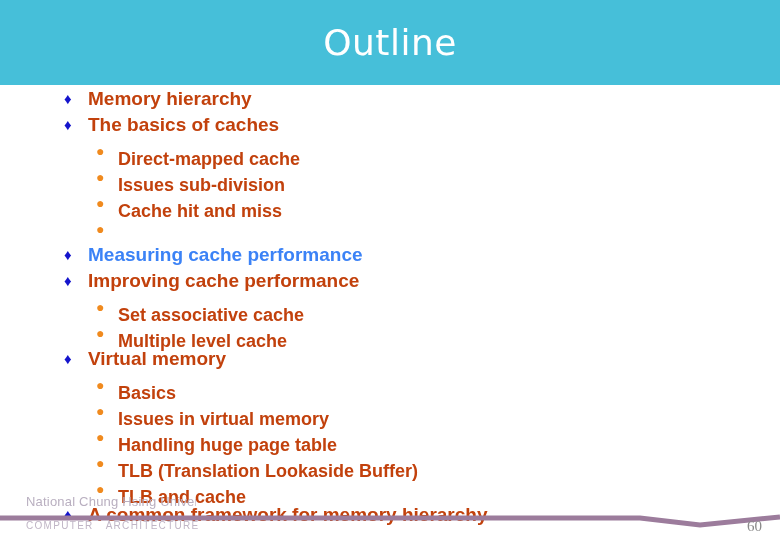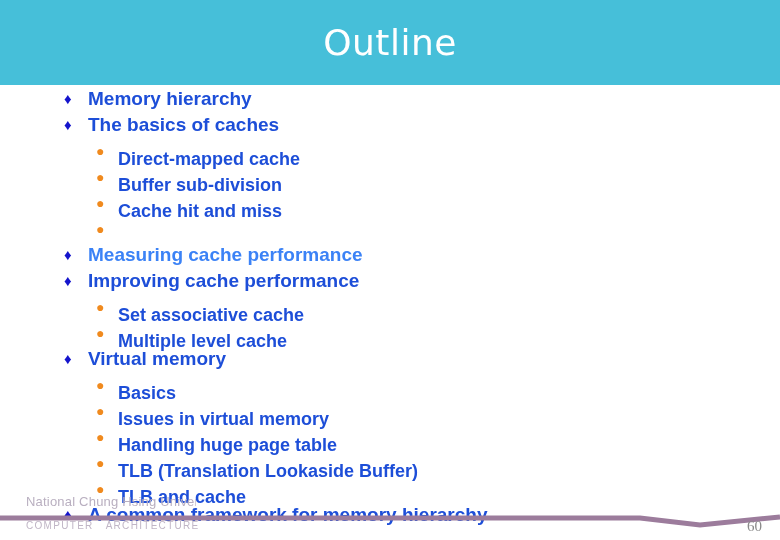--- a/index.html
+++ b/index.html
@@ -72,21 +72,21 @@
     line-height: 26px;
   }
   .marker.dot {
     width: 22px;
     color: #F08A1E;
     font-size: 14px;
     line-height: 26px;
   }
   .bullet-text {
     flex: 1 1 auto;
-    color: #1d4ed8;
+    color: #c2410c;
     font-weight: bold;
     white-space: nowrap;
   }
   .lvl1 .bullet-text {
     font-size: 19px;
     line-height: 26px;
   }
   .lvl2 .bullet-text {
     font-size: 18px;
     line-height: 26px;
@@ -161,21 +161,21 @@
     <div class="bullet-row lvl1">
       <span class="marker diamond">♦</span>
       <span class="bullet-text">The basics of caches</span>
     </div>
     <div class="bullet-row lvl2">
       <span class="marker dot">●</span>
       <span class="bullet-text">Direct-mapped cache</span>
     </div>
     <div class="bullet-row lvl2">
       <span class="marker dot">●</span>
-      <span class="bullet-text">Buffer sub-division</span>
+      <span class="bullet-text">Issues sub-division</span>
     </div>
     <div class="bullet-row lvl2">
       <span class="marker dot">●</span>
       <span class="bullet-text">Cache hit and miss</span>
     </div>
     <div class="bullet-row lvl2">
       <span class="marker dot">●</span>
     </div>
     <div class="bullet-row lvl1">
       <span class="marker diamond">♦</span>

